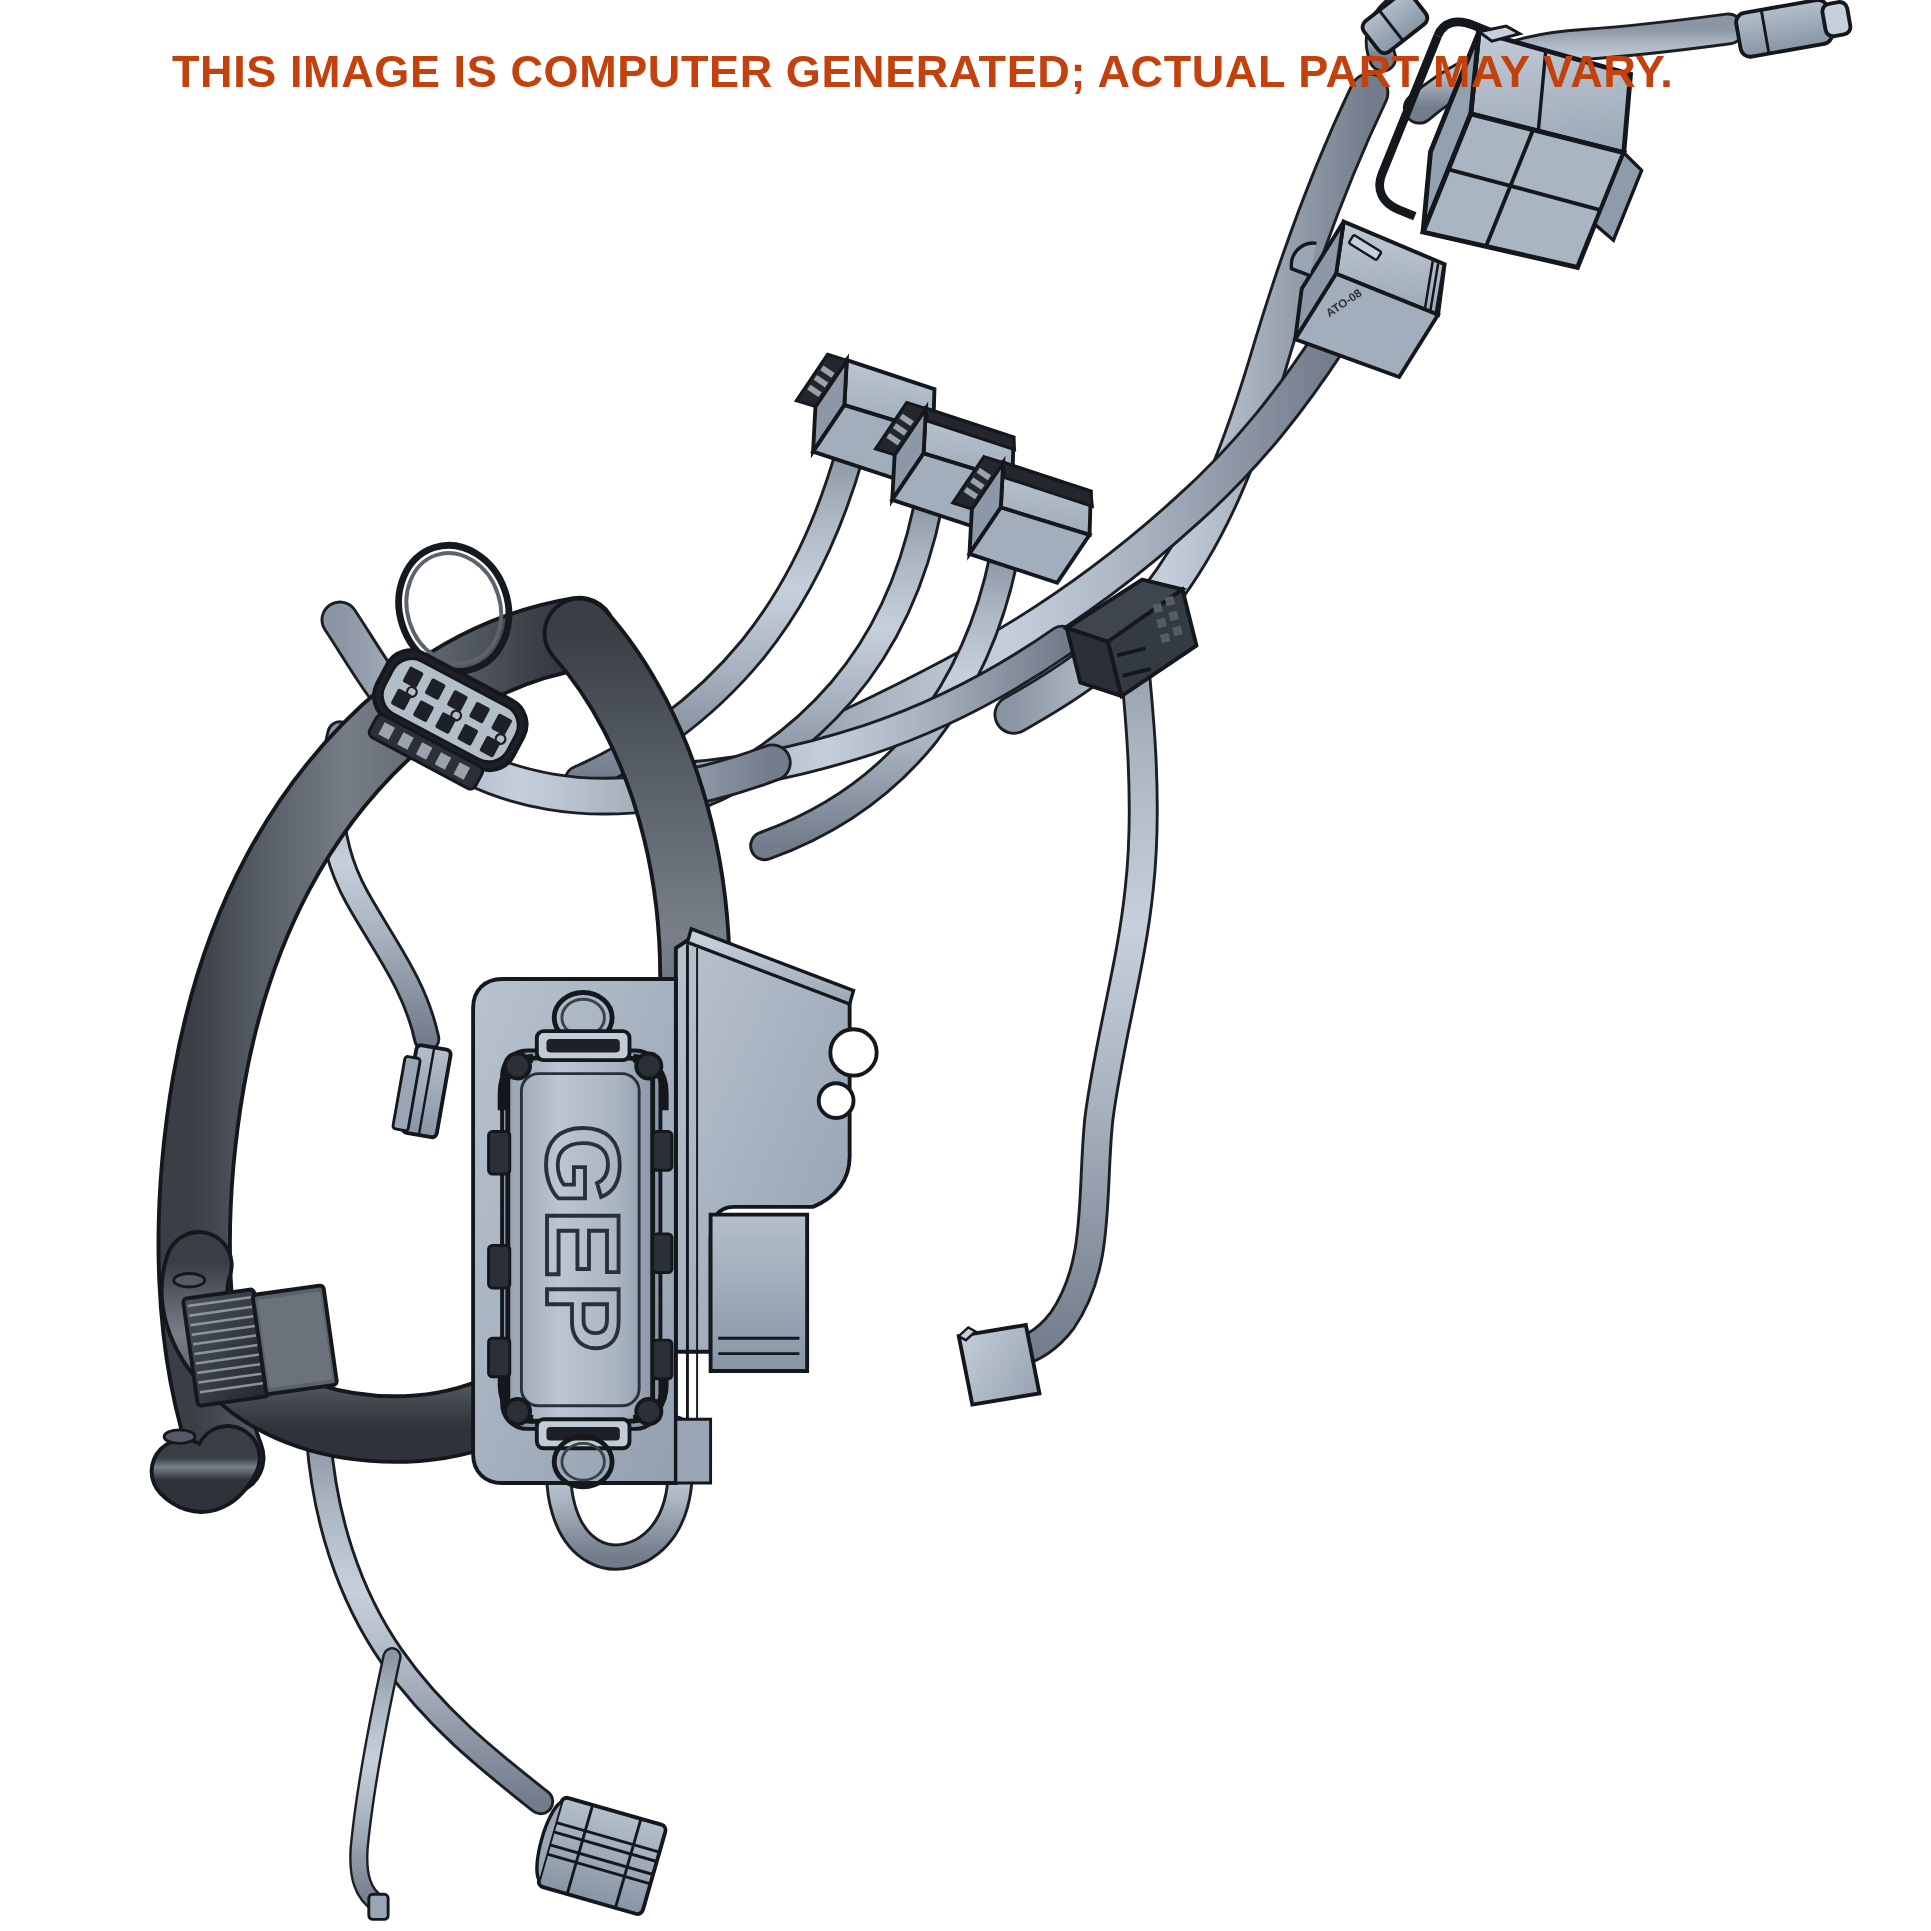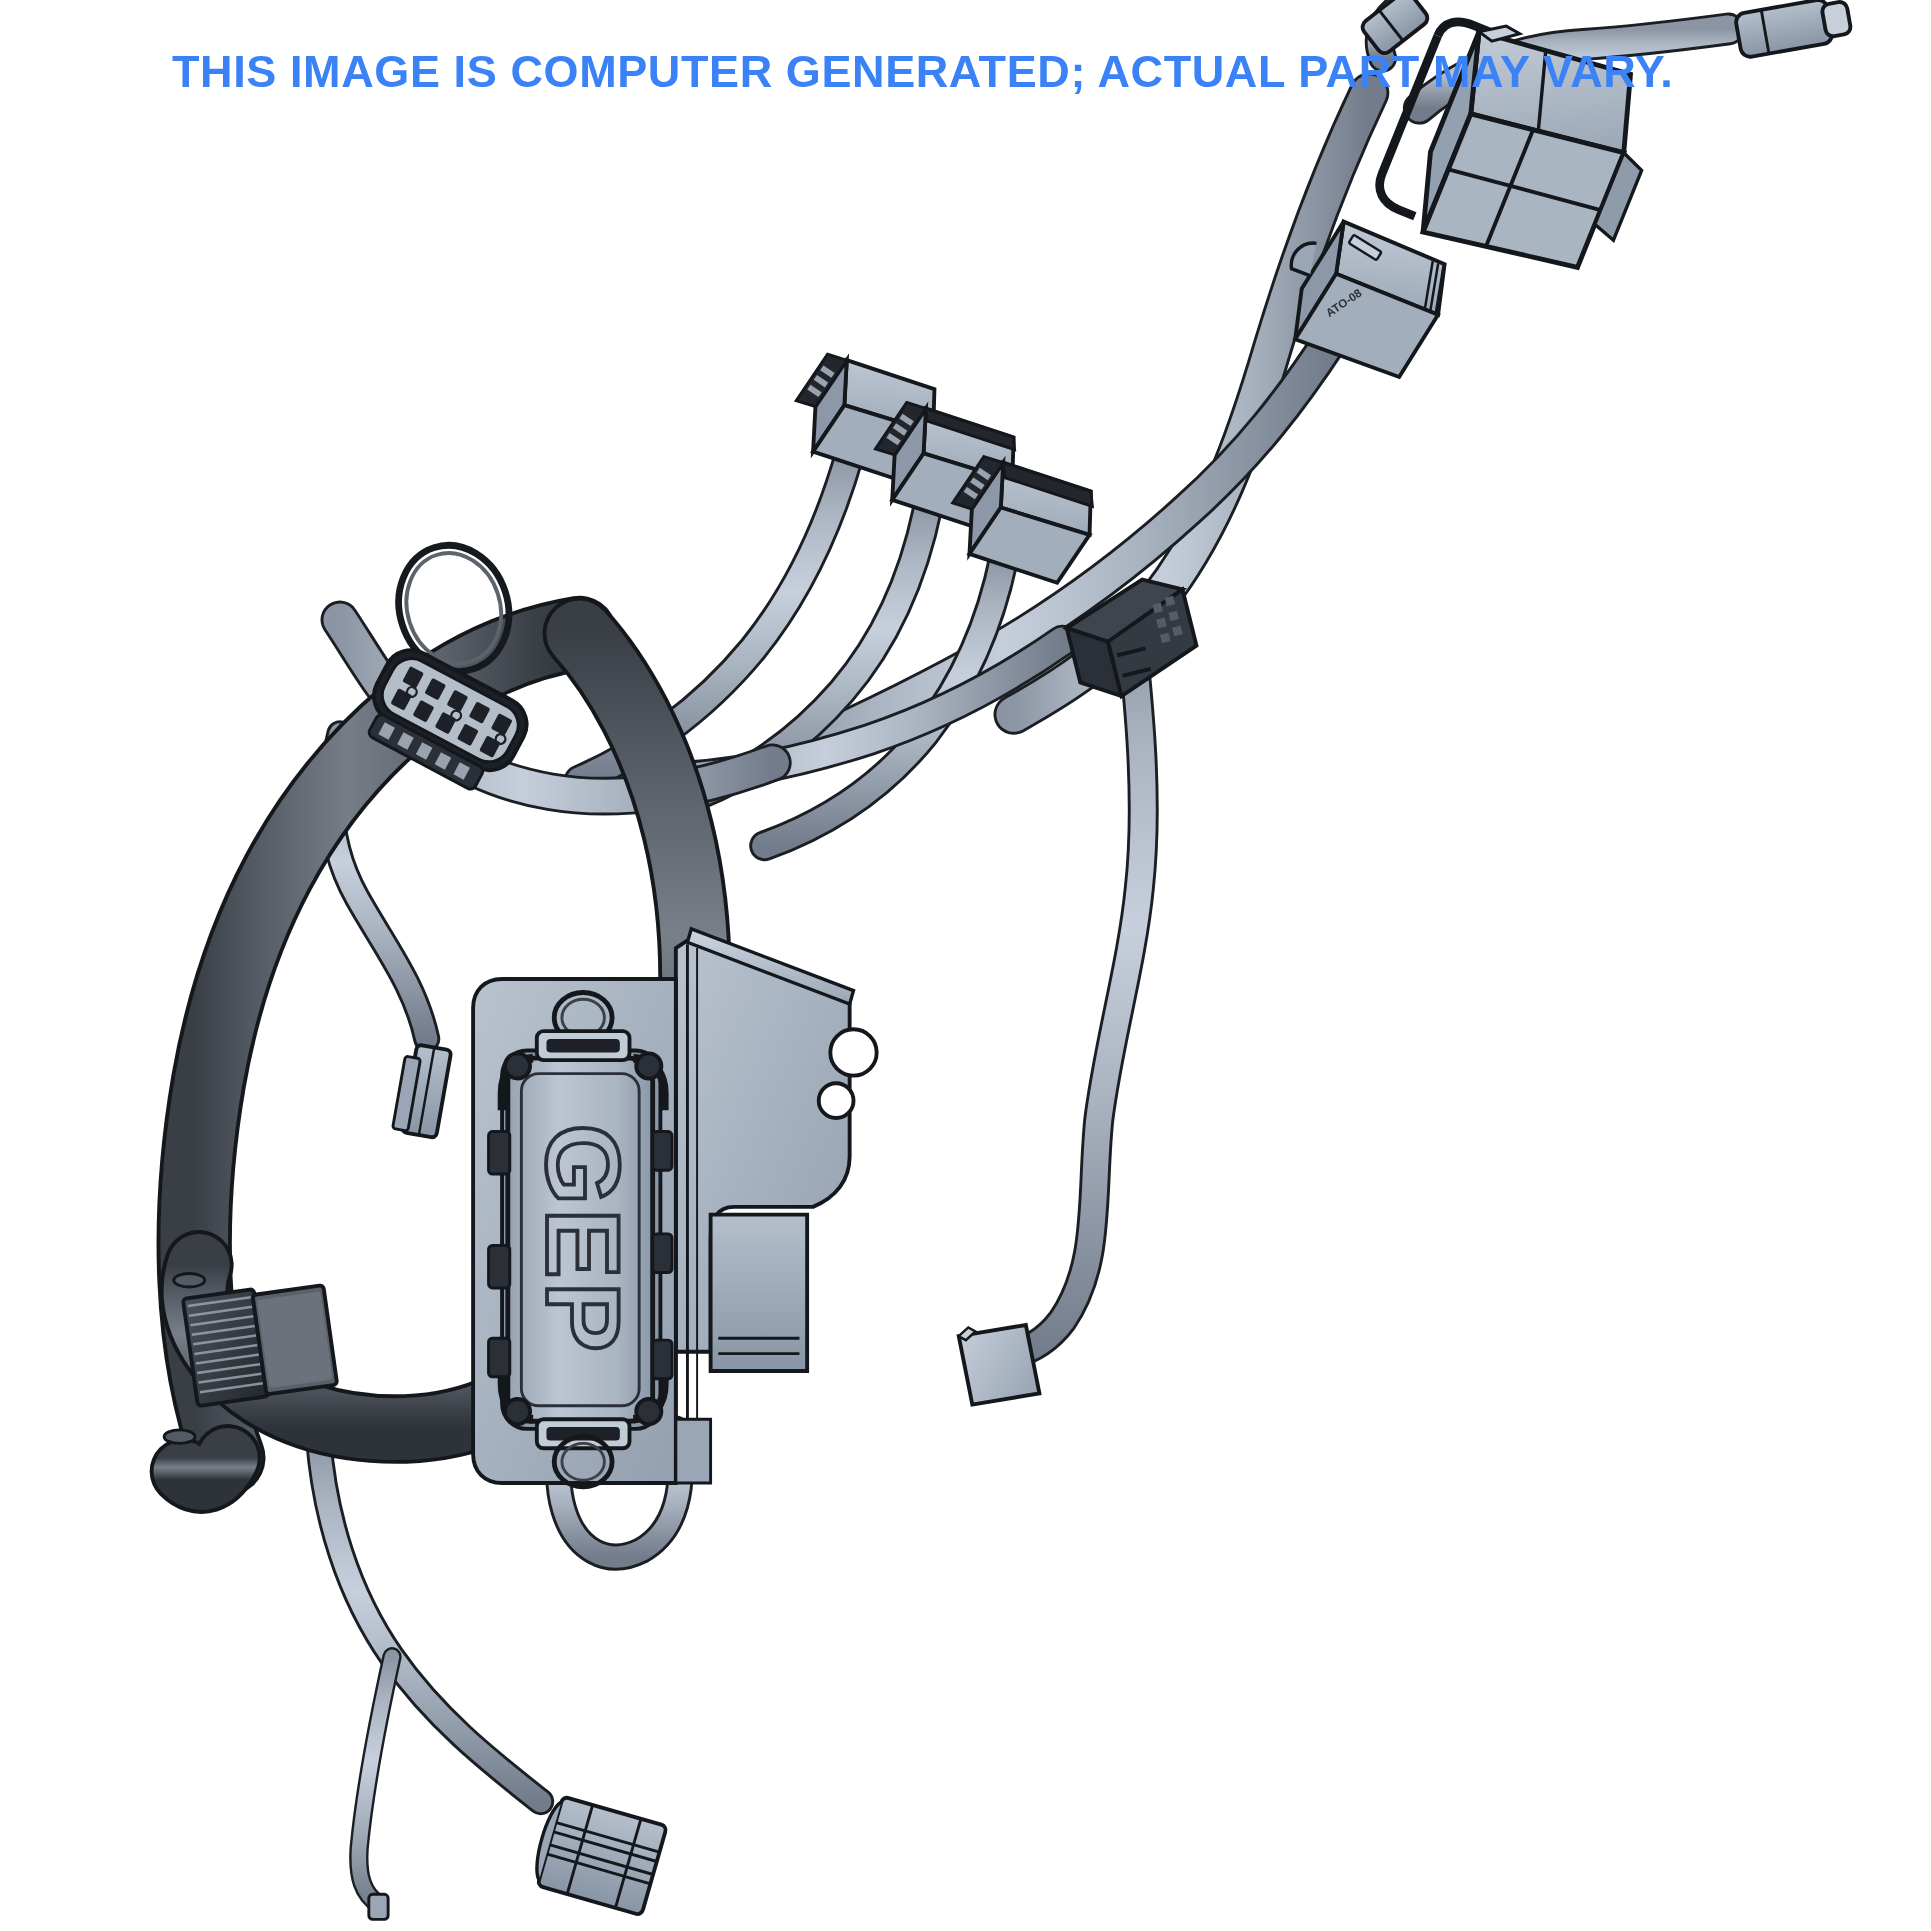--- a/index.html
+++ b/index.html
@@ -33,21 +33,21 @@
     pointer-events: none;
   }
   #watermark-text {
     position: absolute;
     left: 172px;
     top: 46px;
     font-family: "Liberation Sans", sans-serif;
     font-size: 45px;
     font-weight: 700;
     letter-spacing: 0.6px;
-    color: #3b82f6;
+    color: #c2410c;
     white-space: nowrap;
   }
 </style>
 </head>
 <body>
 
 <div id="stage">
 
   <svg id="artboard" viewBox="0 0 2000 2000" xmlns="http://www.w3.org/2000/svg">
 

